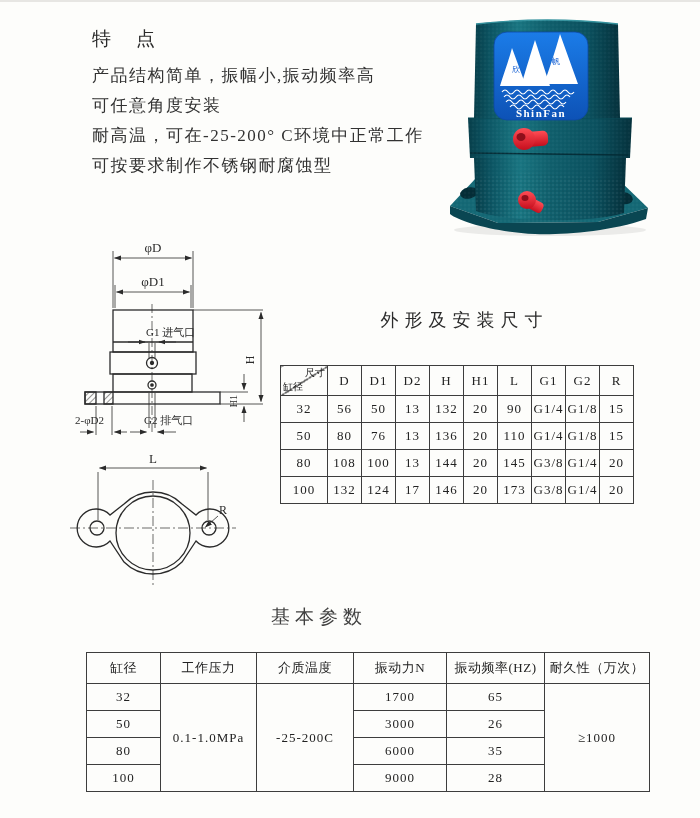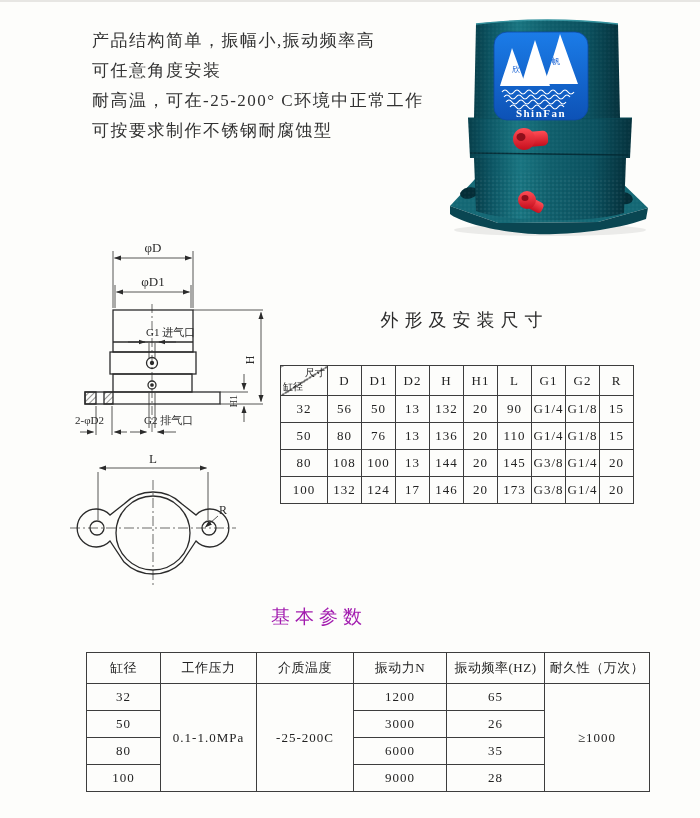--- a/index.html
+++ b/index.html
@@ -30,36 +30,37 @@
   }
   .dim-table tr:first-child th{height:29px;}
   .diag{position:relative;
     background-image:linear-gradient(to bottom right,transparent 48.8%,#3d3d3d 48.8%,#3d3d3d 51.2%,transparent 51.2%);
   }
   .diag .c-top{position:absolute;right:2px;top:0px;font-size:10px;letter-spacing:0;}
   .diag .c-bot{position:absolute;left:2px;bottom:1px;font-size:10px;letter-spacing:0;}
 
   
   .param-title{position:absolute;left:86px;top:604px;width:466px;text-align:center;
-    font-size:19px;letter-spacing:5px;color:#a21caf;}
+    font-size:19px;letter-spacing:5px;color:#404040;}
   .param-table{position:absolute;left:86px;top:652px;width:563px;border-collapse:collapse;table-layout:fixed;}
   .param-table th,.param-table td{
     border:1.4px solid #3d3d3d;text-align:center;vertical-align:middle;
     font-size:13px;font-weight:normal;letter-spacing:1px;color:#222;padding:0;height:26px;
   }
   .param-table tr:first-child th{height:30px;letter-spacing:0.5px;}
 
   svg text{font-family:"Liberation Serif","DejaVu Serif",serif;}
 </style>
 </head>
 <body>
 
 <div class="top-edge"></div>
 
 <div class="features">
+  <div class="features-title">特　点</div>
   <div class="feature-line">产品结构简单，振幅小,振动频率高</div>
   <div class="feature-line">可任意角度安装</div>
   <div class="feature-line">耐高温，可在-25-200° C环境中正常工作</div>
   <div class="feature-line">可按要求制作不锈钢耐腐蚀型</div>
 </div>
 
 <div class="photo-wrap">
 <svg width="220" height="228" viewBox="0 0 220 228">
   <defs>
     <linearGradient id="gBody" x1="0" y1="0" x2="1" y2="0">
@@ -320,21 +321,21 @@
         <th>工作压力</th>
         <th>介质温度</th>
         <th>振动力N</th>
         <th>振动频率(HZ)</th>
         <th>耐久性（万次）</th>
       </tr>
       <tr>
         <td>32</td>
         <td rowspan="4">0.1-1.0MPa</td>
         <td rowspan="4">-25-200C</td>
-        <td>1200</td>
+        <td>1700</td>
         <td>65</td>
         <td rowspan="4">≥1000</td>
       </tr>
       <tr>
         <td>50</td>
         <td>3000</td>
         <td>26</td>
       </tr>
       <tr>
         <td>80</td>

